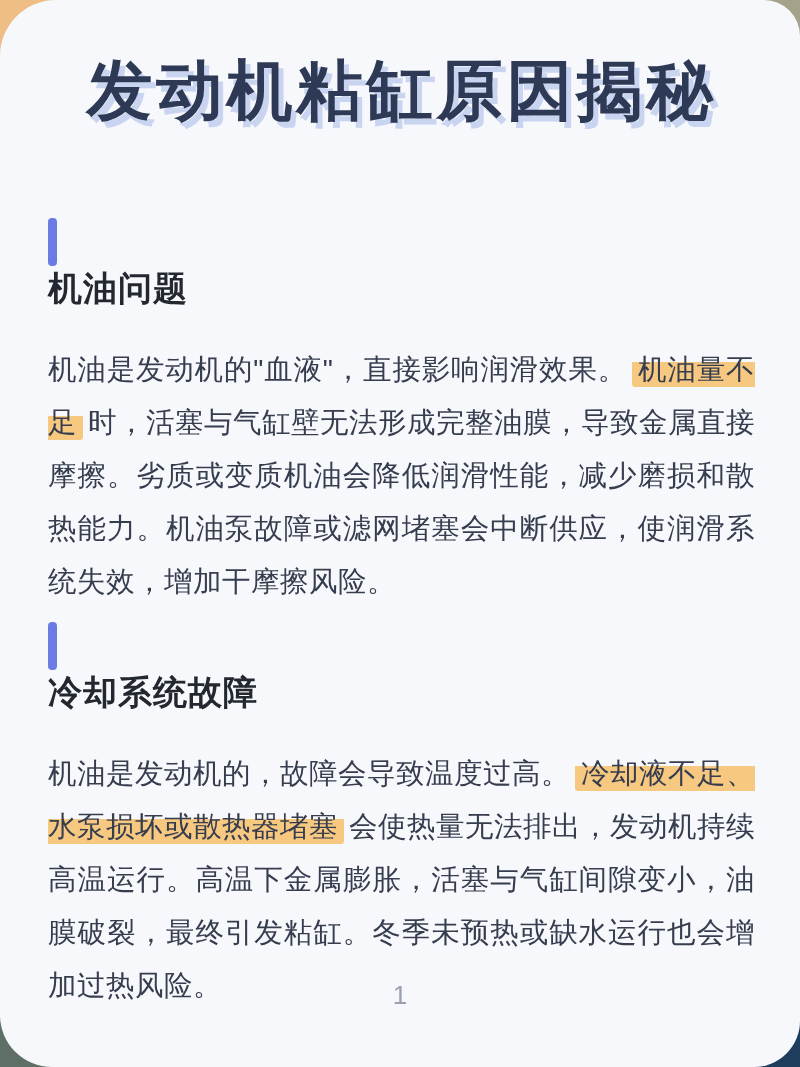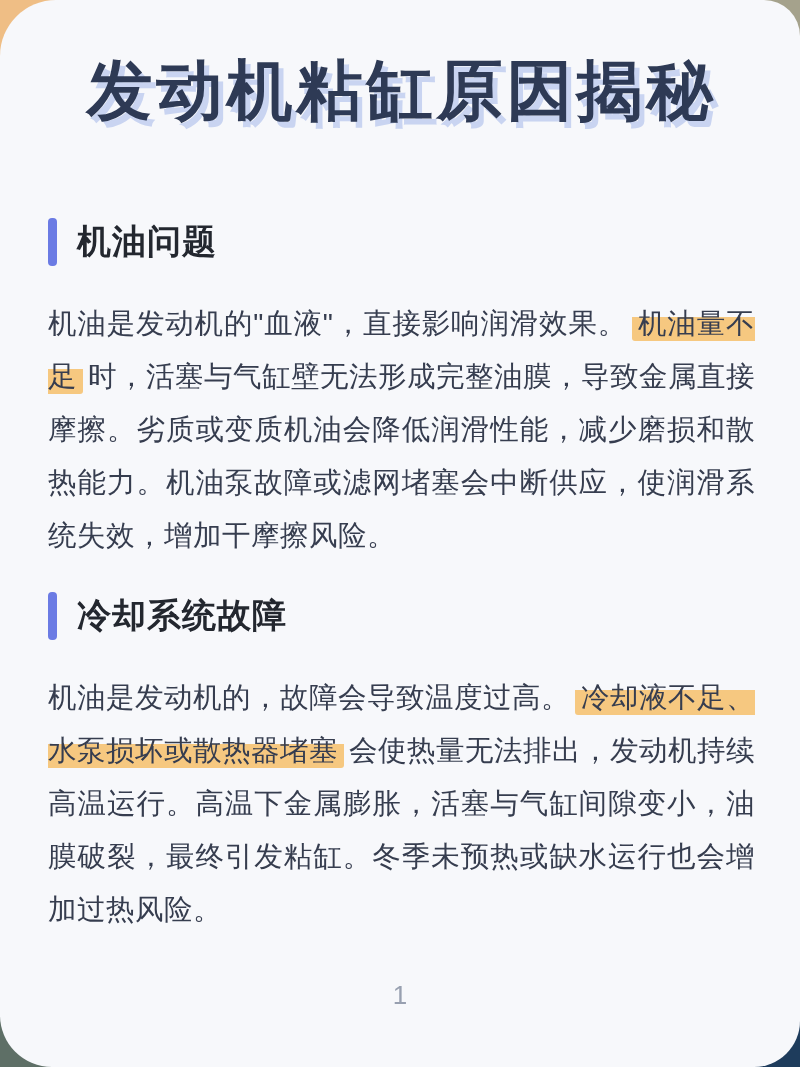--- a/index.html
+++ b/index.html
@@ -40,24 +40,24 @@
     text-align:center;
     font-size:66px;
     font-weight:900;
     letter-spacing:4px;
     color:var(--title-text);
     text-shadow:5px 6px 0 var(--title-shadow);
     white-space:nowrap;
   }
 
   .sec-head{
-    display:flex;align-items:center;
+    display:flex;flex-direction:column;
   }
   .sec-head.first{margin-top:82px;}
-  .sec-head.second{margin-top:30px;font-family:Liberation Mono, monospace;}
+  .sec-head.second{margin-top:14px;font-family:Liberation Mono, monospace;}
   .bar{
     width:9px;height:48px;border-radius:4px;
     background:var(--accent-bar);
     margin-right:20px;flex:0 0 auto;
   }
   .sec-head h2{
     font-size:34px;
     font-weight:800;
     color:var(--heading-text);
     letter-spacing:1px;

